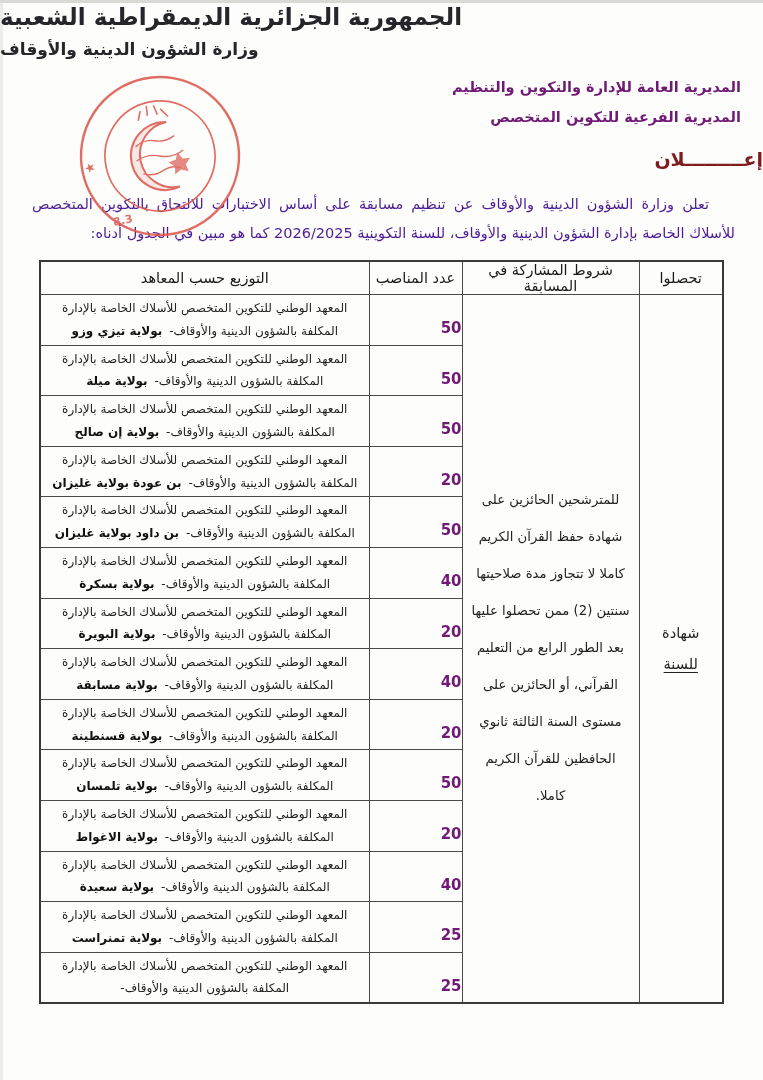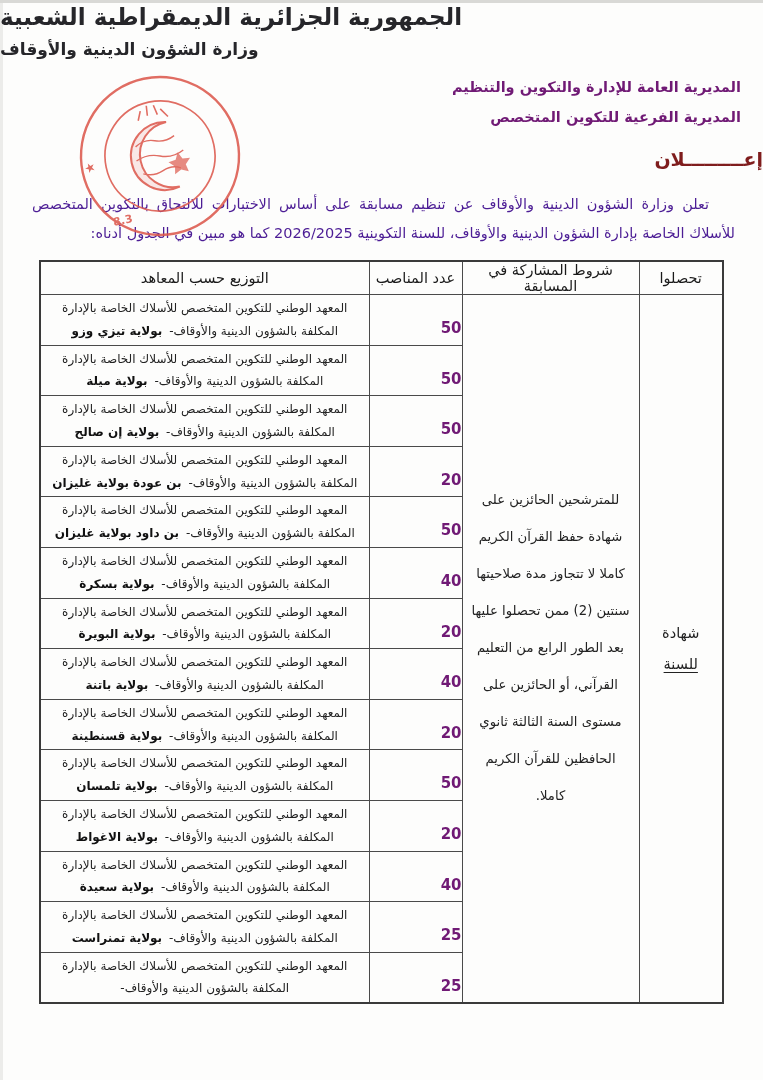--- a/index.html
+++ b/index.html
@@ -158,21 +158,21 @@
       <td class="pos-cell">20</td>
       <td class="inst-cell">
         <span>المعهد الوطني للتكوين المتخصص للأسلاك الخاصة بالإدارة المكلفة بالشؤون الدينية والأوقاف-</span>
         <span class="loc">بولاية البويرة</span>
       </td>
     </tr>
     <tr>
       <td class="pos-cell">40</td>
       <td class="inst-cell">
         <span>المعهد الوطني للتكوين المتخصص للأسلاك الخاصة بالإدارة المكلفة بالشؤون الدينية والأوقاف-</span>
-        <span class="loc">بولاية باتنة</span>
+        <span class="loc">بولاية مسابقة</span>
       </td>
     </tr>
     <tr>
       <td class="pos-cell">20</td>
       <td class="inst-cell">
         <span>المعهد الوطني للتكوين المتخصص للأسلاك الخاصة بالإدارة المكلفة بالشؤون الدينية والأوقاف-</span>
         <span class="loc">بولاية قسنطينة</span>
       </td>
     </tr>
     <tr>

